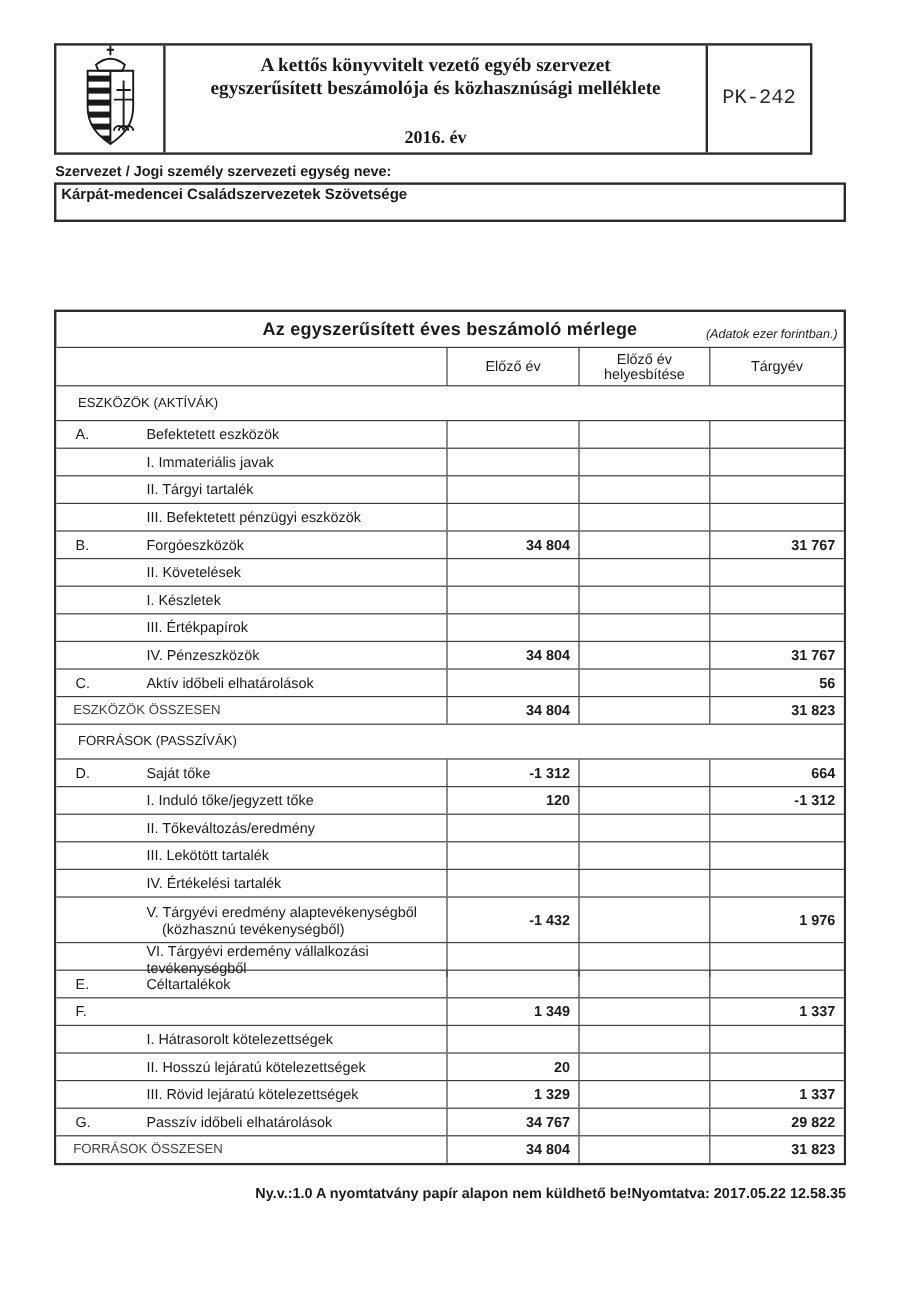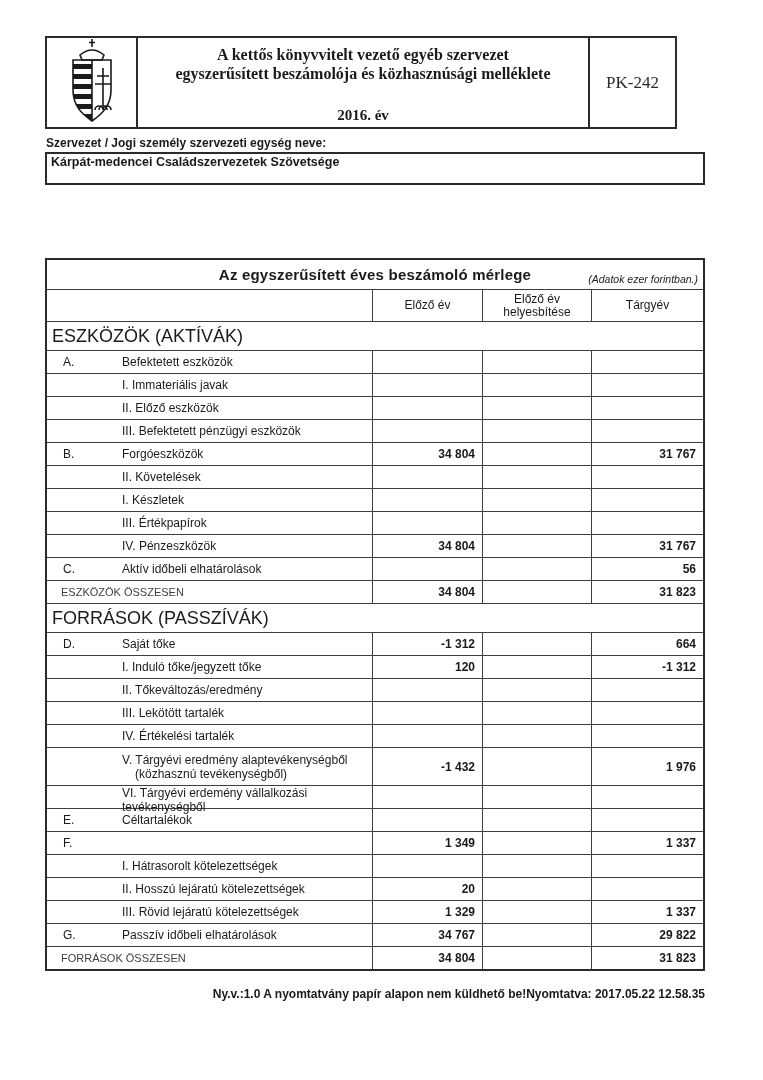--- a/index.html
+++ b/index.html
@@ -15,39 +15,39 @@
   }
   .emblem-cell { width:91px; border-right:2px solid #2b2b2b; display:flex; align-items:center; justify-content:center; }
   .title-cell {
     flex:1; text-align:center; padding-top:7px;
     font-family:"Liberation Serif", serif; font-weight:bold;
   }
   .title-line { font-size:16px; line-height:19px; }
   .year-line  { font-size:15px; margin-top:24px; }
   .code-cell {
     width:87px; border-left:2px solid #2b2b2b; display:flex; align-items:center; justify-content:center;
-    font-family:Liberation Serif, serif; font-size:17px; color:#2a2a2a;
+    font-family:Liberation Mono, monospace; font-size:17px; color:#2a2a2a;
   }
   
   .org-label { position:absolute; left:46px; top:136px; font-size:12px; font-weight:bold; }
   .org-box {
     position:absolute; left:45px; top:152px; width:660px; height:33px;
     border:2px solid #2b2b2b; padding:1px 4px; font-size:12.5px; font-weight:bold;
   }
   
   .balance { position:absolute; left:45px; top:258px; width:660px; border:2px solid #2b2b2b; background:#fff; }
   .title-row { position:relative; height:29px; display:flex; align-items:center; justify-content:center; }
   .table-title { font-size:15px; font-weight:bold; letter-spacing:.2px; }
   .unit-note { position:absolute; right:5px; bottom:4px; font-style:italic; font-size:10.5px; color:#222; }
   .trow { display:grid; grid-template-columns:325px 110px 109px 112px; border-top:1px solid #3f3f3f; height:23px; background:#fff; }
   .hdr-row { height:32px; }
   .hcell { display:flex; flex-direction:column; align-items:center; justify-content:center; text-align:center; font-size:12px; line-height:13px; }
   .bL { border-left:1px solid #3f3f3f; }
   .t-section { grid-template-columns:1fr; height:29px; }
-  .slabel { display:flex; align-items:center; padding-left:5px; font-size:18px; }
+  .slabel { display:flex; align-items:center; padding-left:18px; font-size:11px; }
   .lcell { position:relative; display:flex; flex-direction:column; justify-content:center; padding-left:75px; font-size:12px; line-height:14px; }
   .letter { position:absolute; left:16px; top:50%; transform:translateY(-50%); font-size:12px; }
   .lab2 { padding-left:13px; }
   .t-sub2 { height:38px; }
   .vcell { display:flex; align-items:center; justify-content:flex-end; padding-right:7px; font-weight:bold; font-size:12px; }
   .t-total .lcell { padding-left:6px; }
   .t-total .lab { font-size:11px; color:#3e3e3e;padding-left:8px; }
   
   .footer {
     position:absolute; left:45px; top:979px; width:660px;
@@ -134,21 +134,21 @@
         <div class="trow t-sub">
           <div class="lcell">
             <div class="lab">I. Immateriális javak</div>
           </div>
           <div class="vcell bL"></div>
           <div class="vcell bL"></div>
           <div class="vcell bL"></div>
         </div>
         <div class="trow t-sub">
           <div class="lcell">
-            <div class="lab">II. Előző eszközök</div>
+            <div class="lab">II. Tárgyi tartalék</div>
           </div>
           <div class="vcell bL"></div>
           <div class="vcell bL"></div>
           <div class="vcell bL"></div>
         </div>
         <div class="trow t-sub">
           <div class="lcell">
             <div class="lab">III. Befektetett pénzügyi eszközök</div>
           </div>
           <div class="vcell bL"></div>

